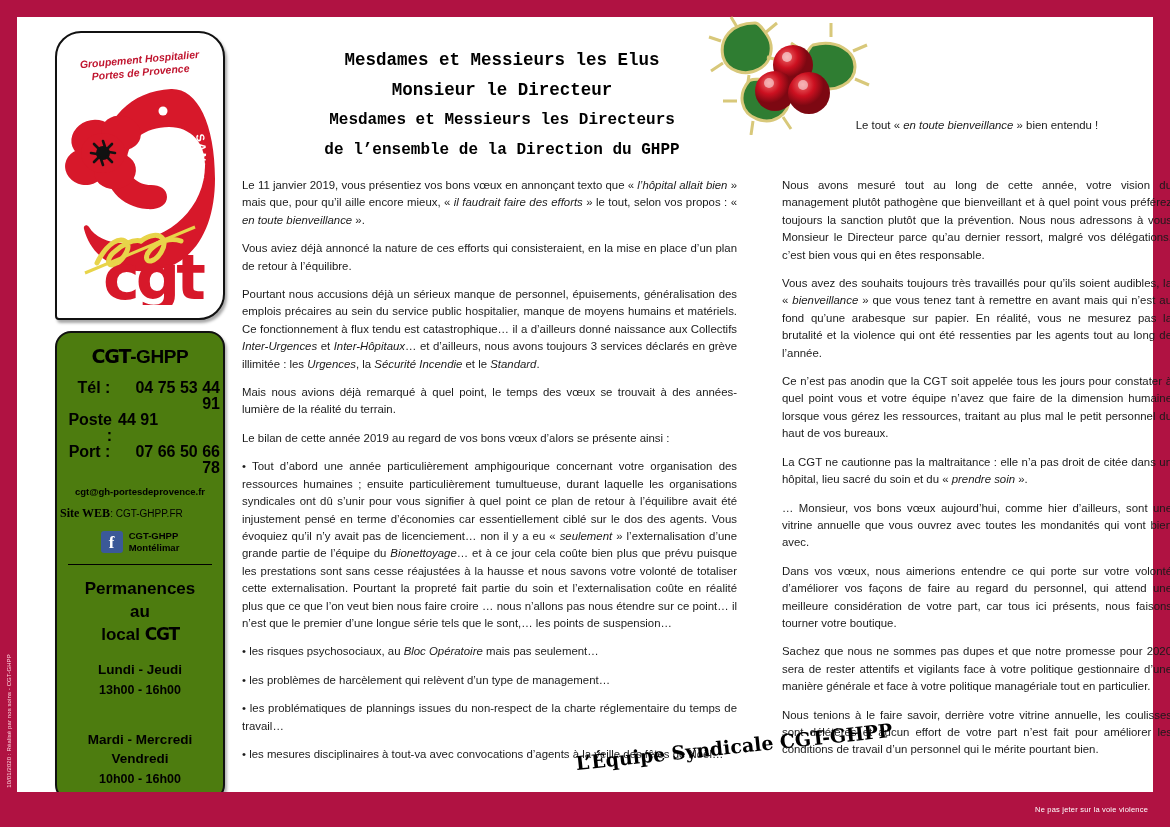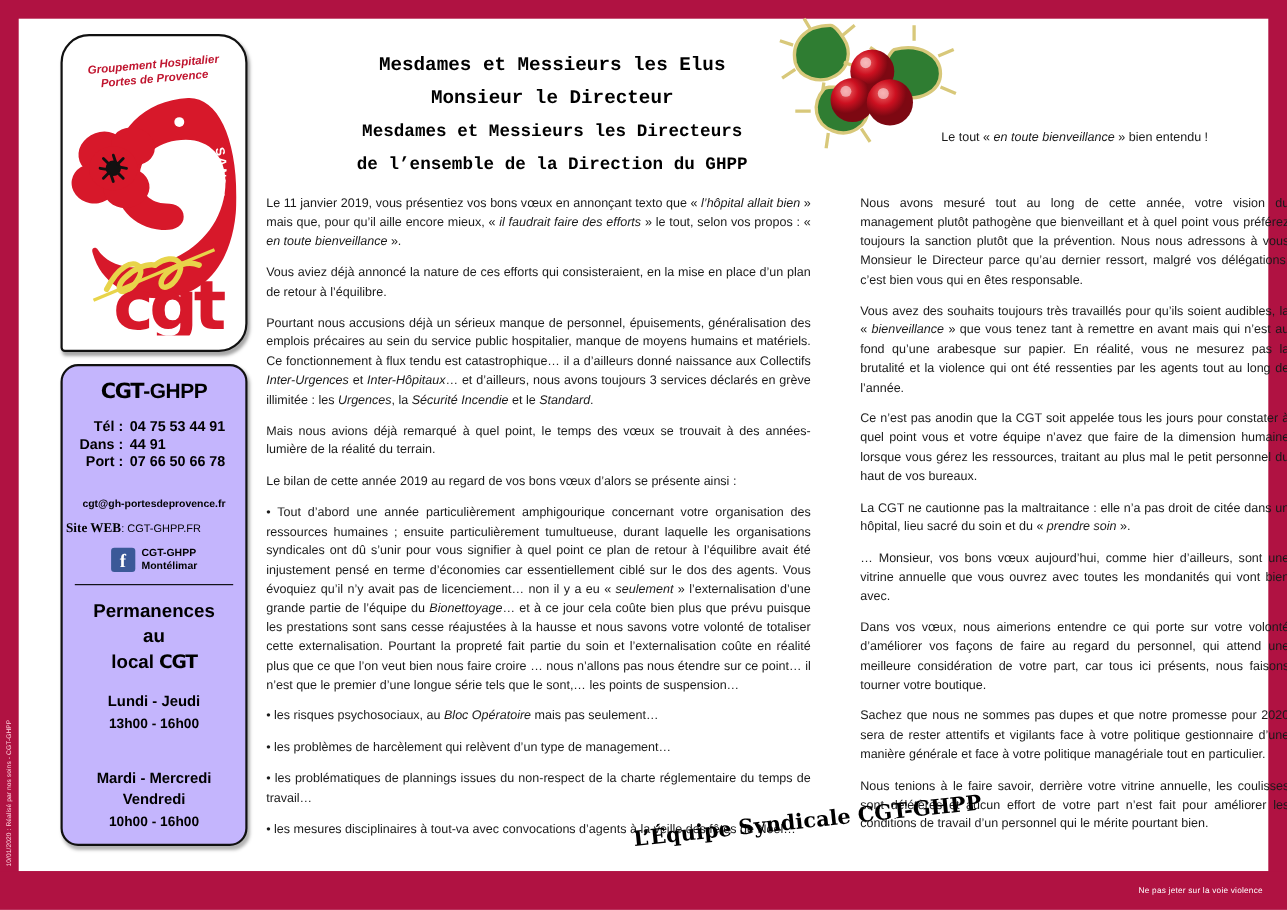--- a/index.html
+++ b/index.html
@@ -64,37 +64,37 @@
     color:#c0152f;font-weight:bold;font-style:italic;
     font-size:10.5px;line-height:13px;
     transform:rotate(-5deg);
   }
   .logo-svg{position:absolute;top:34px;left:6px;}
   .contact-card{
     margin-top:11px;
     width:160px;
     border:2px solid #111;
     border-radius:16px;
-    background:#c4b5fd;
+    background:#4d7c0f;
     padding:8px 3px 10px 3px;
     box-shadow:2px 3px 3px rgba(0,0,0,.3);
   }
   .cgt-ghpp-title{
     text-align:center;font-size:19px;font-weight:bold;
     letter-spacing:-.4px;margin:4px 0 12px 0;color:#000;
   }
   .cgt-ghpp-title .blk{font-family:"DejaVu Sans",sans-serif;font-weight:bold;letter-spacing:-1.2px;}
   .phone-rows{margin:0 0 9px 0;}
   .phone-row{
-    display:flex;font-size:13px;font-weight:bold;line-height:16px;color:#000;
+    display:flex;font-size:16px;font-weight:bold;line-height:16px;color:#000;
   }
   .phone-row .lbl{width:52px;text-align:right;padding-right:6px;}
-  .phone-row .val{text-align:center;}
+  .phone-row .val{text-align:right;}
   .mail{
-    text-align:center;font-size:9.5px;font-weight:bold;color:#000;margin:25px 0 9px 0;
+    text-align:center;font-size:9.5px;font-weight:bold;color:#000;margin:10px 0 9px 0;
   }
   .web{
     text-align:left;font-size:10px;color:#000;margin:0 0 9px 0;
   }
   .web b{font-family:"Liberation Serif",serif;font-size:12px;}
   .fb-row{
     display:flex;align-items:center;justify-content:center;gap:6px;margin-bottom:4px;
   }
   .fb-icon{
     width:22px;height:22px;border-radius:3px;
@@ -218,21 +218,21 @@
       <div class="cgt-ghpp-title">
         <span class="blk">CGT</span><span>-GHPP</span>
       </div>
 
       <div class="phone-rows">
         <div class="phone-row">
           <span class="lbl">Tél :</span>
           <span class="val">04 75 53 44 91</span>
         </div>
         <div class="phone-row">
-          <span class="lbl">Dans :</span>
+          <span class="lbl">Poste :</span>
           <span class="val">44 91</span>
         </div>
         <div class="phone-row">
           <span class="lbl">Port :</span>
           <span class="val">07 66 50 66 78</span>
         </div>
       </div>
 
       <div class="mail">cgt@gh-portesdeprovence.fr</div>
 

